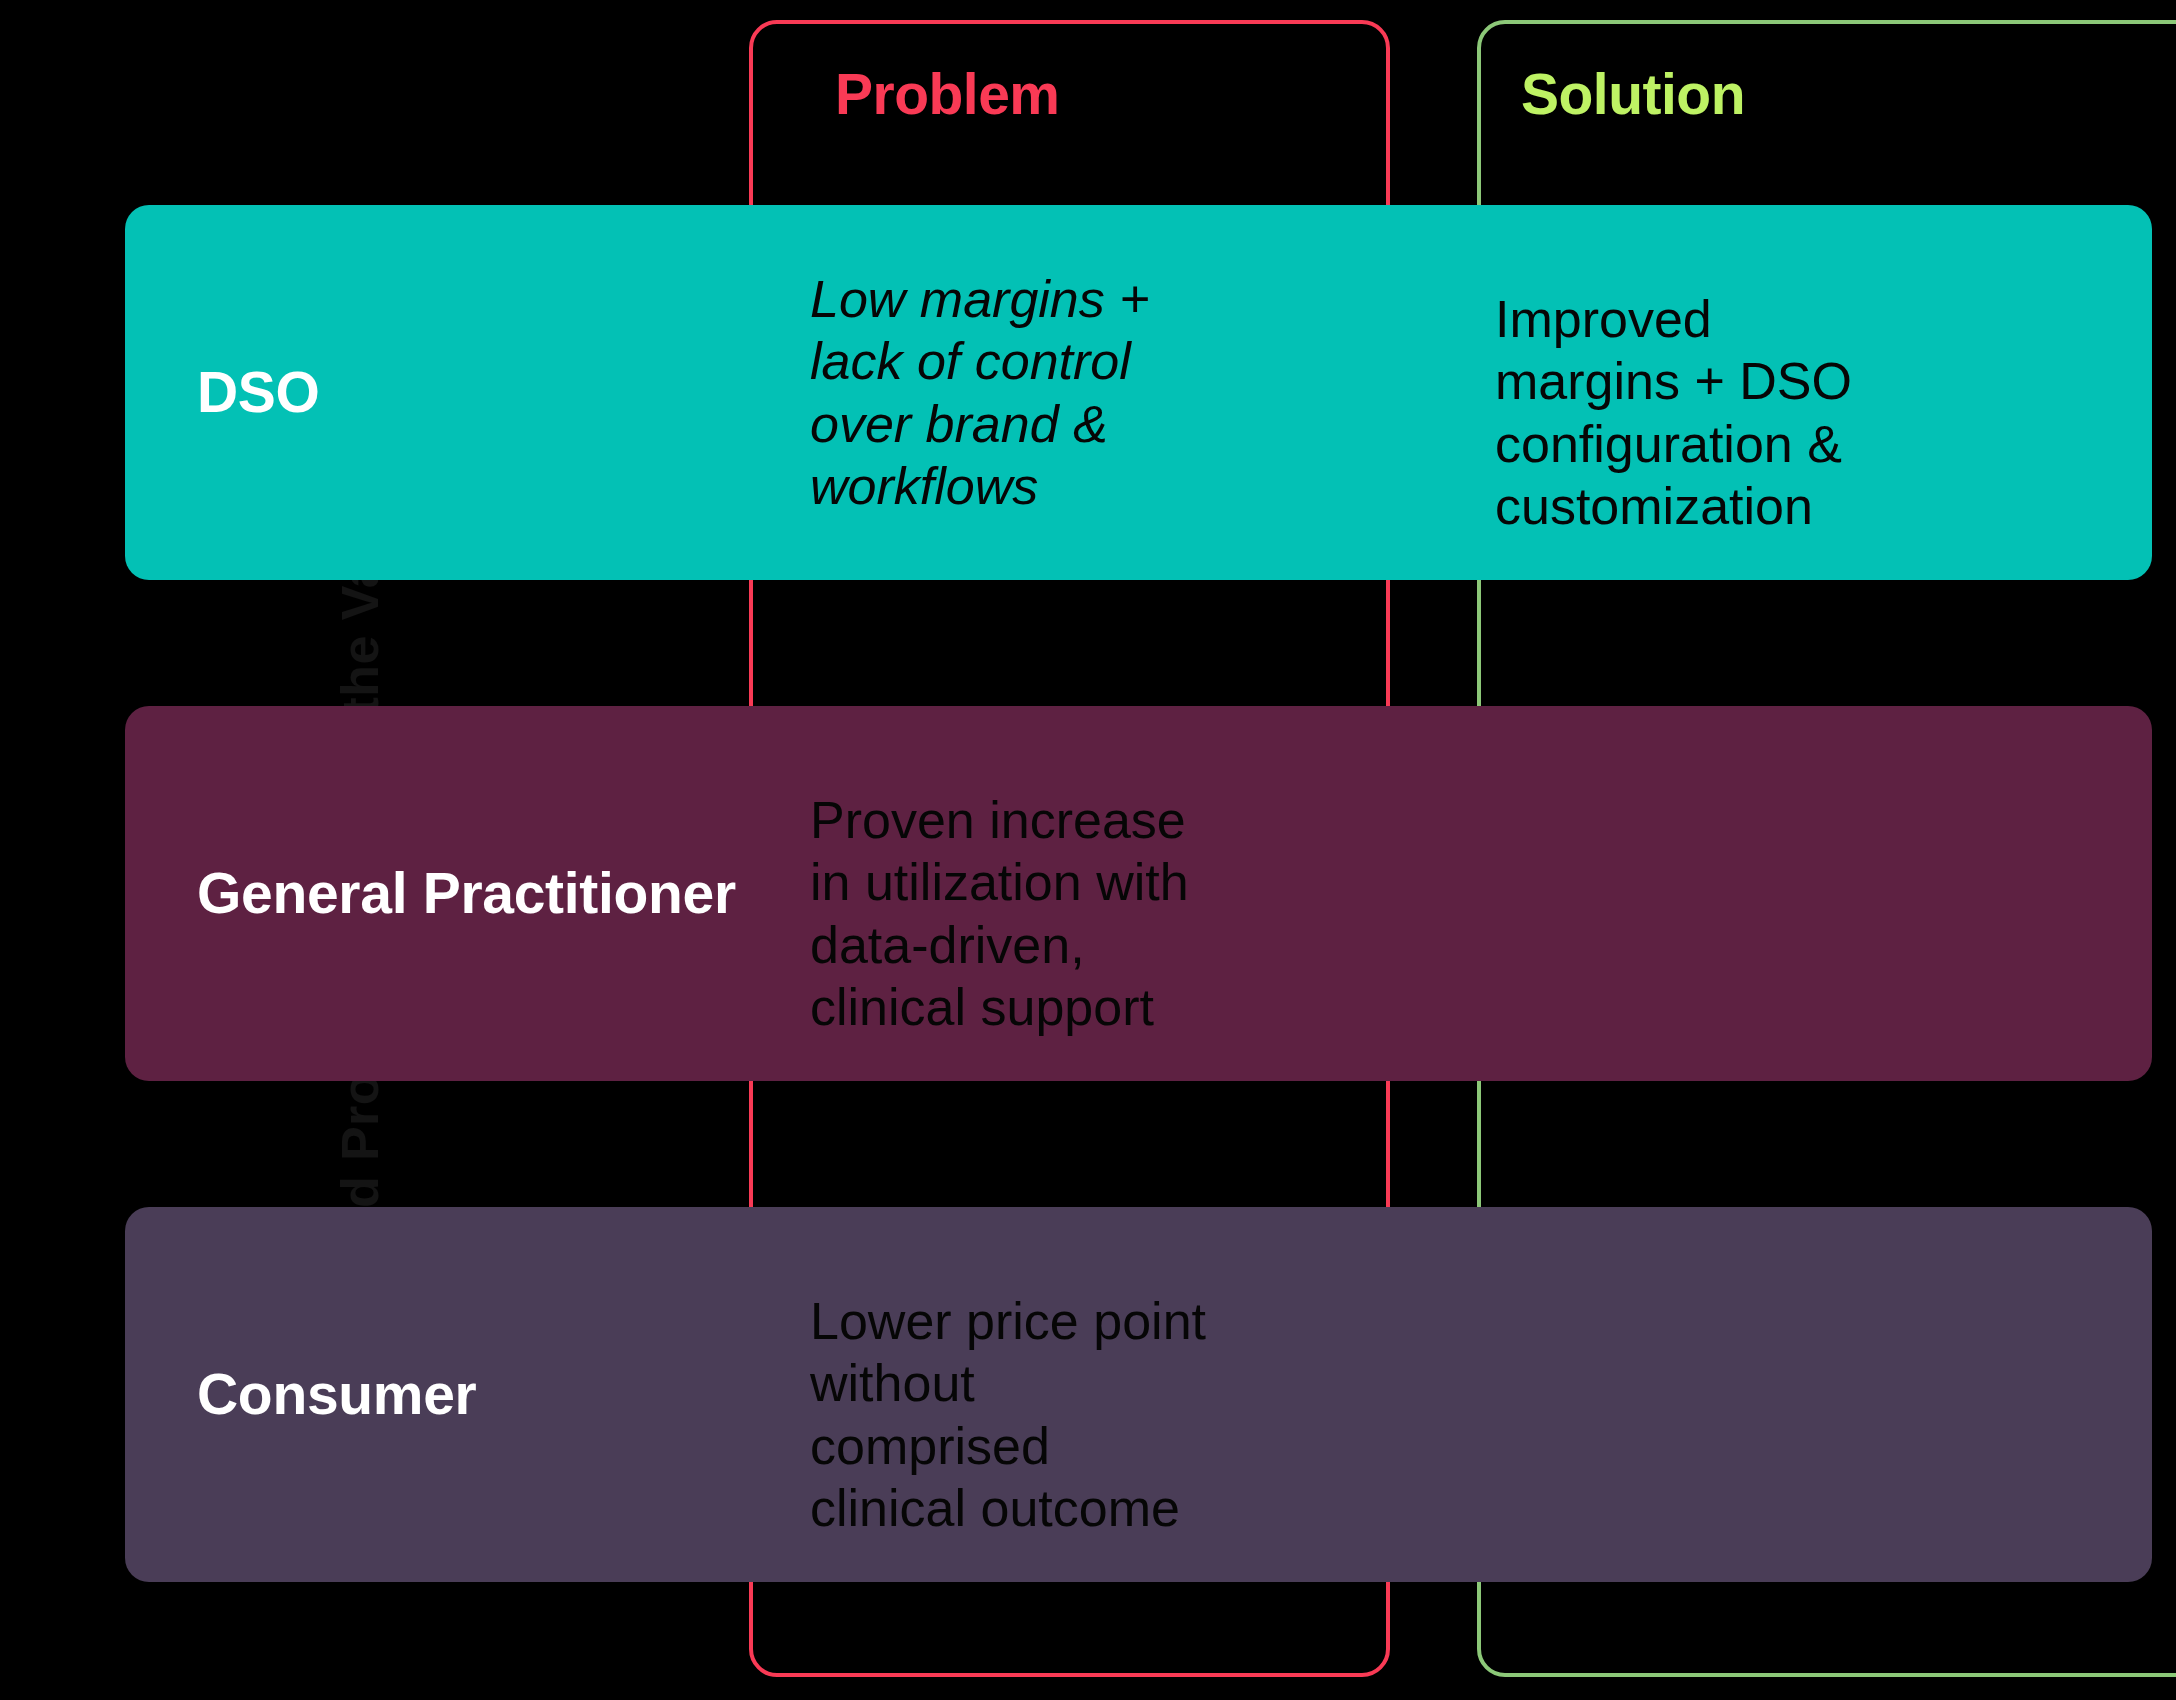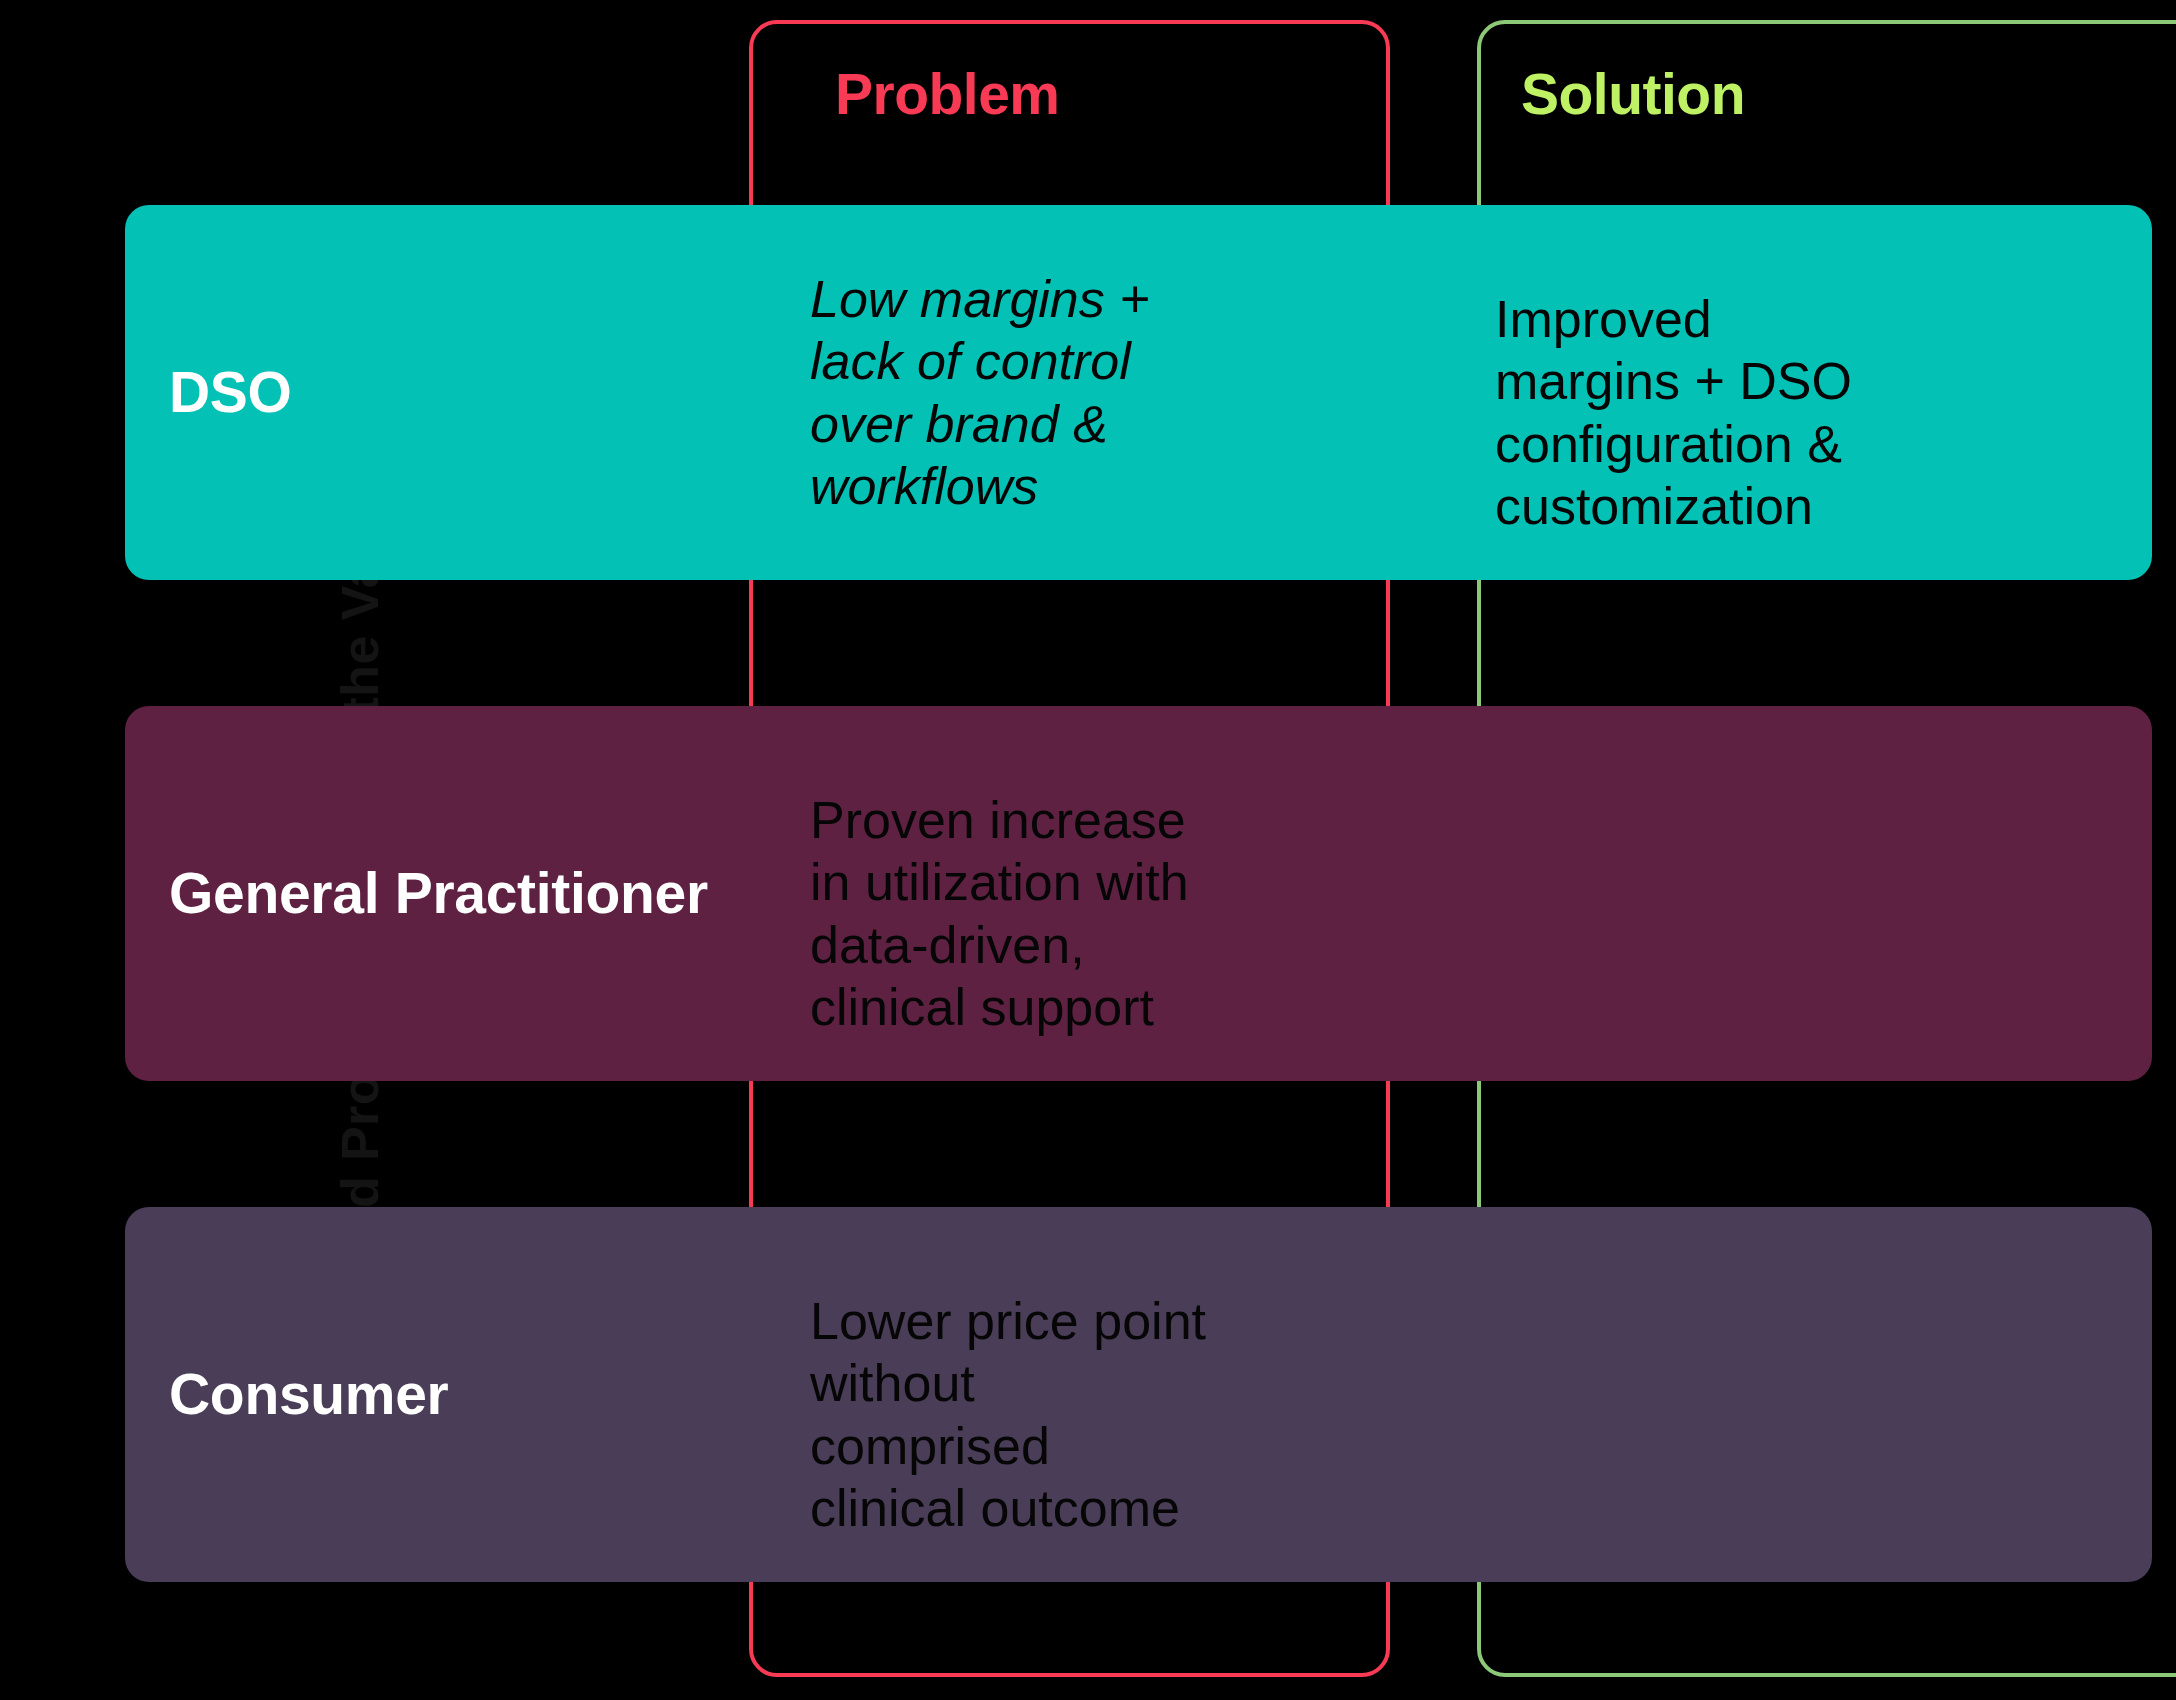--- a/index.html
+++ b/index.html
@@ -85,21 +85,21 @@
     align-items: stretch;
   }
   #row-dso      { top: 205px;  height: 375px; background: #03C1B5; }
   #row-gp       { top: 706px;  height: 375px; background: #5E2142; }
   #row-consumer { top: 1207px; height: 375px; background: #4A3D57; }
 
   .row-label {
     width: 685px;
     display: flex;
     align-items: center;
-    padding-left: 44px;
+    padding-left: 72px;
     color: #FFFFFF;
     font-size: 57px;
     font-weight: 800;
     line-height: 1.1;
     letter-spacing: -0.3px;
   }
 
   .cell {
     display: flex;
     align-items: center;

